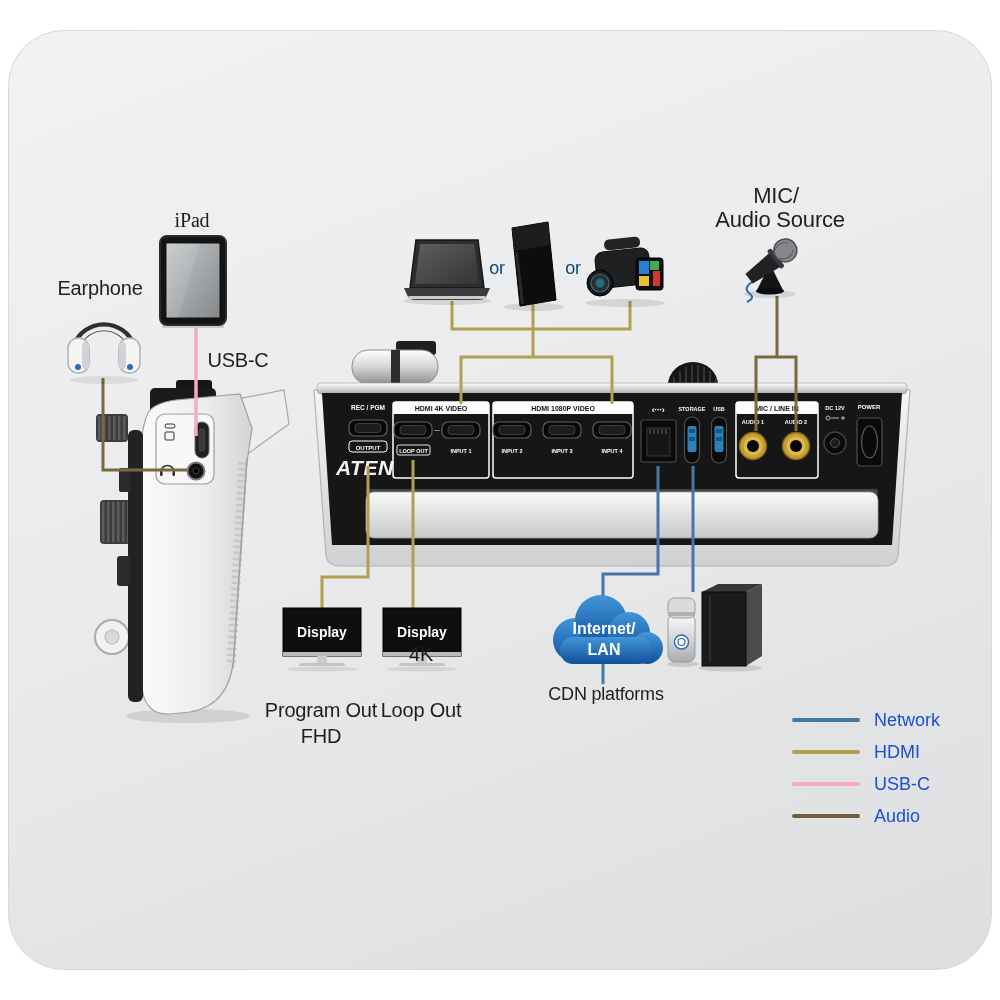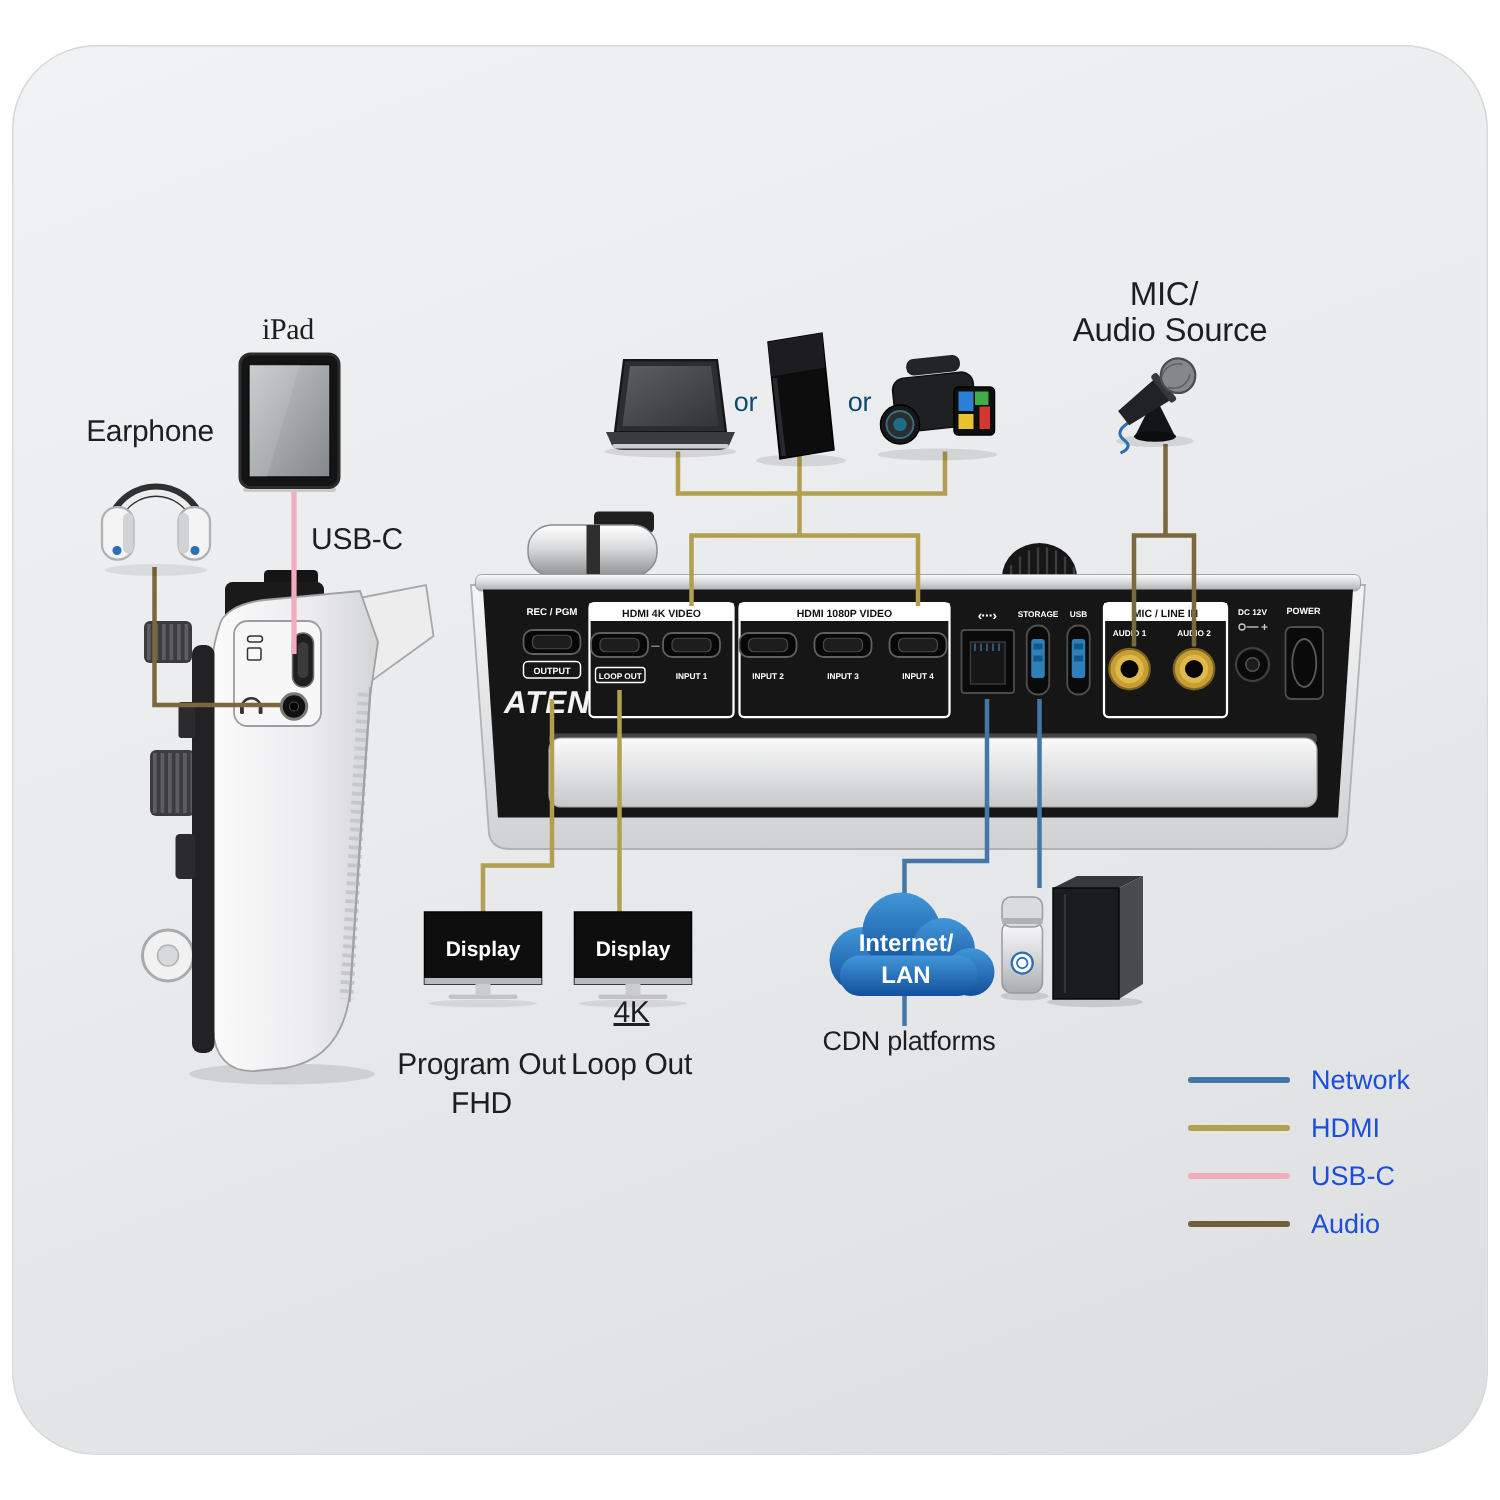--- a/index.html
+++ b/index.html
@@ -331,21 +331,21 @@
 
   <div class="lbl t22" style="left:776px;top:183px;">MIC/</div>
   <div class="lbl t22" style="left:780px;top:207px;">Audio Source</div>
   <div class="lbl t18" style="left:497px;top:258px;">or</div>
   <div class="lbl t18" style="left:573px;top:258px;">or</div>
   <div class="lbl t20" style="left:192px;top:209px;font-family:Liberation Serif, serif;">iPad</div>
   <div class="lbl t20" style="left:100px;top:277px;">Earphone</div>
   <div class="lbl t20" style="left:238px;top:349px;">USB-C</div>
   <div class="lbl t20" style="left:321px;top:677px;margin-top:48px;">FHD</div>
   <div class="lbl t20" style="left:321px;top:699px;">Program Out</div>
-  <div class="lbl t20" style="left:421px;top:664px;text-decoration:underline;">4K</div>
+  <div class="lbl t20" style="left:421px;top:643px;">4K</div>
   <div class="lbl t20" style="left:421px;top:699px;">Loop Out</div>
   <div class="lbl cdn" style="left:606px;top:684px;">CDN platforms</div>
 
   <div>
     <div class="legend-row" style="top:709px;">
       <div class="sw network"></div>
       <span class="legend-label">Network</span>
     </div>
     <div class="legend-row" style="top:741px;">
       <div class="sw hdmi"></div>

